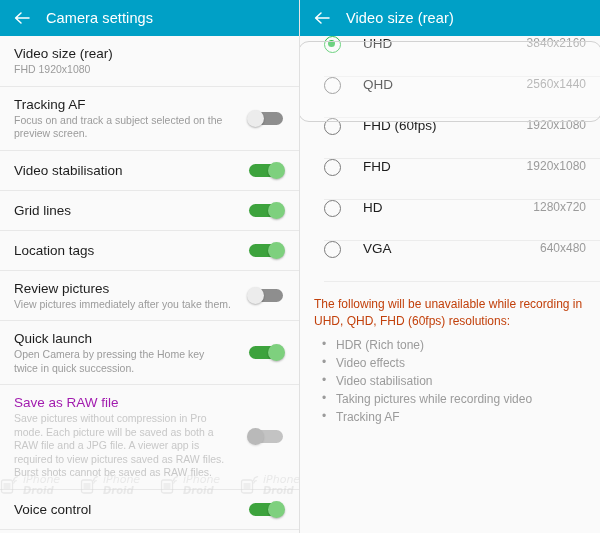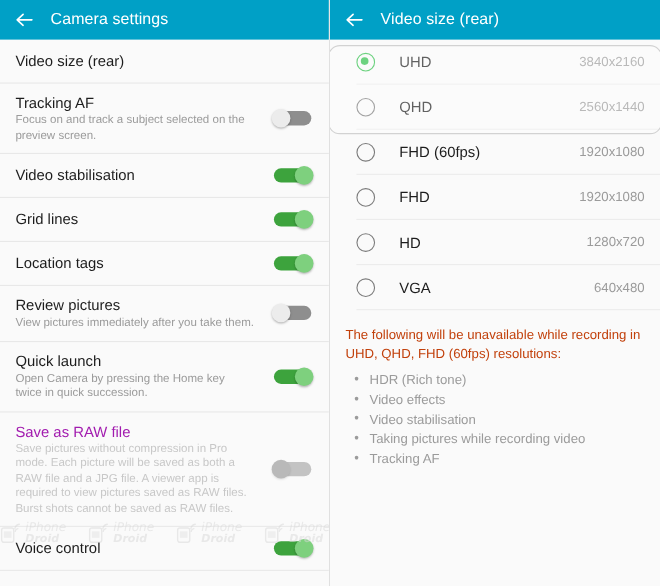--- a/index.html
+++ b/index.html
@@ -106,21 +106,21 @@
   .toggle.on  .knob  { right: 0; background: #7ed07e; }
   .toggle.off .track { background: #8e8e8e; }
   .toggle.off .knob  { left: 0;  background: #ececec; }
   .toggle.disabled .track { background: #c3c3c3; }
   .toggle.disabled .knob  { left: 0; background: #b9b9b9; box-shadow: 0 1px 2px rgba(0,0,0,.12); }
 
   
   .opt-list { position: relative; padding-top: 0; }
   .opt-row {
     display: flex;
-    align-items: center;
+    align-items: flex-start;
     height: 41px;
     margin-left: 24px;
     padding-right: 14px;
     border-bottom: 1px solid #ececec;
   }
   .opt-row:last-of-type { border-bottom: 1px solid #ececec; }
   .radio {
     flex: 0 0 auto;
     width: 17px; height: 17px;
     border-radius: 50%;
@@ -235,20 +235,21 @@
           <path d="M17 10 H4 M9 5 L3.6 10 L9 15" fill="none" stroke="#ffffff" stroke-width="1.5" stroke-linecap="round" stroke-linejoin="round"></path>
         </svg>
       </span>
       <span class="appbar-title">Camera settings</span>
     </div>
 
     <div class="list" id="left-list">
         <div class="row">
           <div class="row-text">
             <div class="row-title">Video size (rear)</div>
+            <div class="row-sub">FHD 1920x1080</div>
           </div>
         </div>
         <div class="row">
           <div class="row-text">
             <div class="row-title">Tracking AF</div>
             <div class="row-sub">Focus on and track a subject selected on the preview screen.</div>
           </div>
           <div class="toggle off">
             <span class="track"></span>
             <span class="knob"></span>

